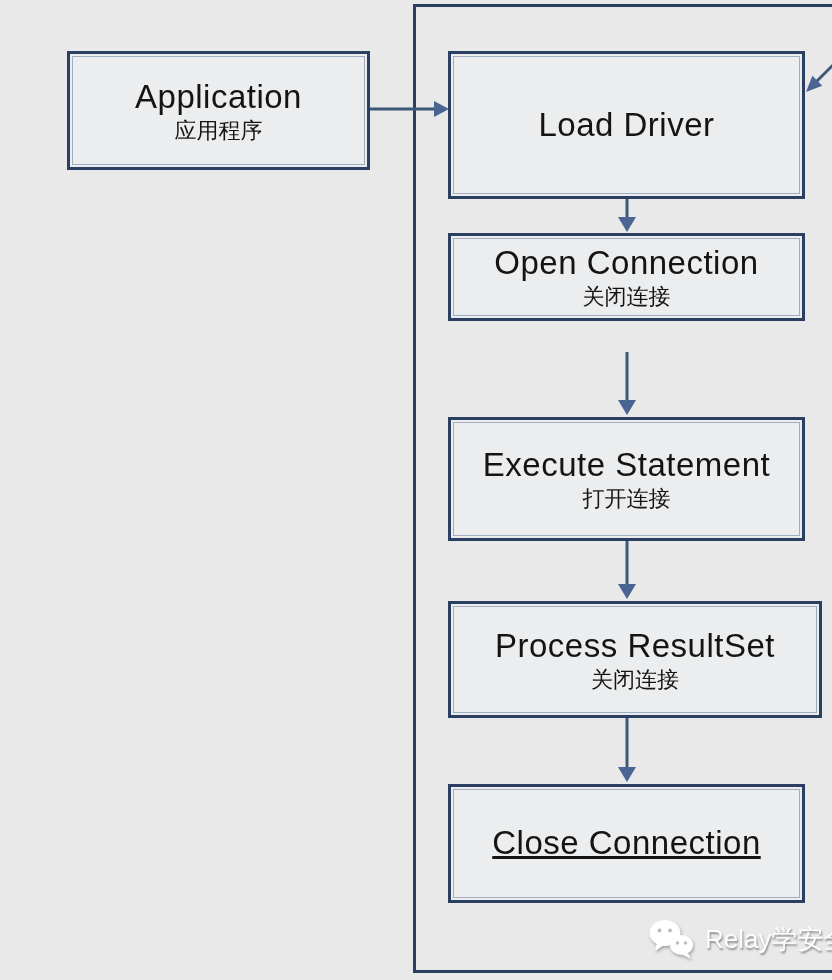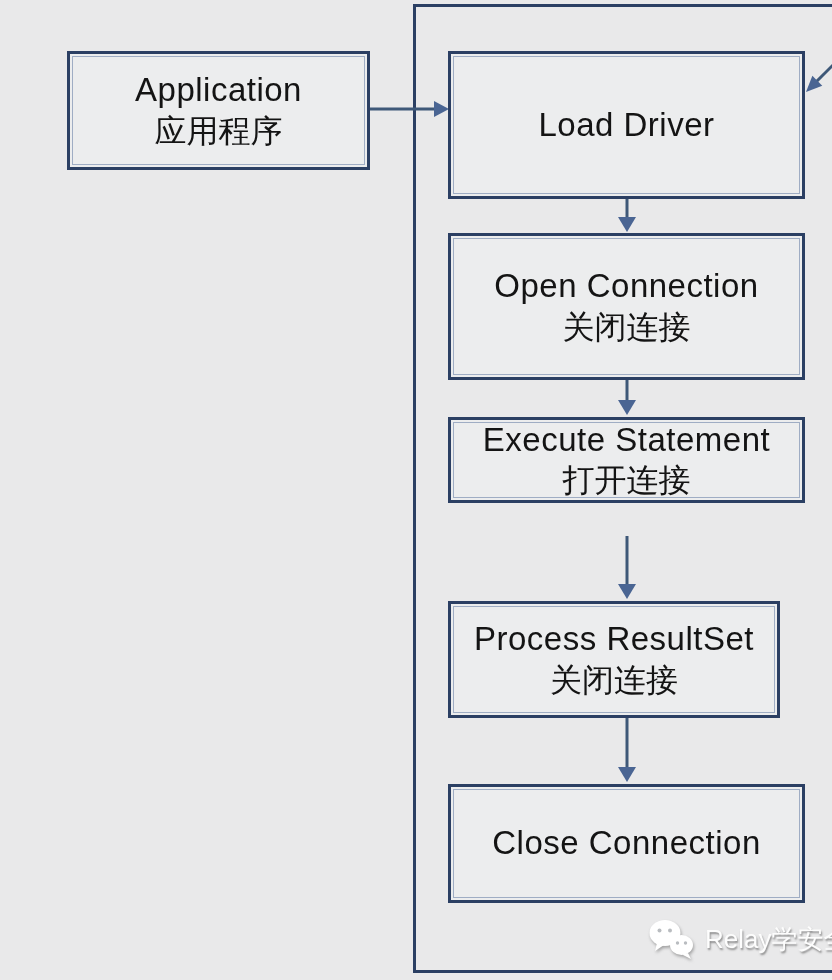--- a/index.html
+++ b/index.html
@@ -46,29 +46,29 @@
     justify-content:center;
     text-align:center;
     color:var(--text);
   }
   .node .en{
     font-size:33px;
     line-height:1.22;
     letter-spacing:0.5px;
   }
   .node .zh{
-    font-size:32px;
+    font-size:22px;
     line-height:1.25;
   }
   .node-application{left:67px;  top:51px;  width:303px; height:119px;}
   .node-step-0    {left:448px; top:51px;  width:357px; height:148px;}
-  .node-step-1    {left:448px; top:233px; width:357px; height:147px;}
-  .node-step-2    {left:448px; top:417px; width:357px; height:86px;}
-  .node-step-3    {left:448px; top:601px; width:332px; height:117px;}
-  .node-step-4    {left:448px; top:784px; width:357px; height:119px;}
+  .node-step-1    {left:448px; top:233px; width:357px; height:88px;}
+  .node-step-2    {left:448px; top:417px; width:357px; height:124px;}
+  .node-step-3    {left:448px; top:601px; width:374px; height:117px;}
+  .node-step-4    {left:448px; top:784px; width:357px; height:119px;text-decoration:underline;}
 
   .connector-layer{
     position:absolute;
     left:0; top:0;
     width:832px; height:980px;
     pointer-events:none;
   }
   .connector-layer line{stroke:var(--arrow-line);stroke-width:3;}
   .connector-layer polygon{fill:var(--arrow-head);}
 

